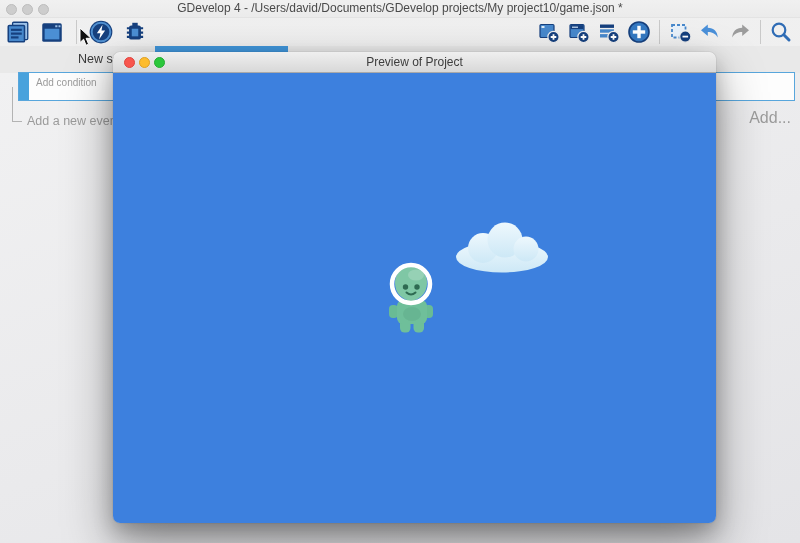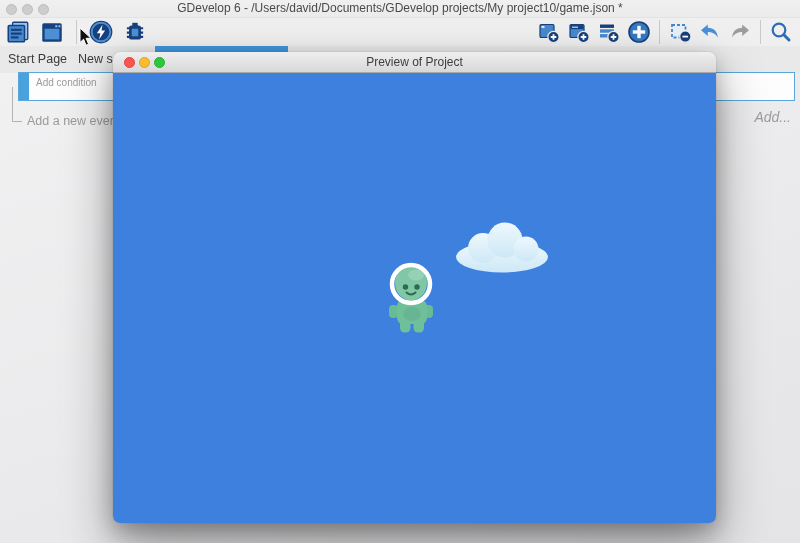--- a/index.html
+++ b/index.html
@@ -60,21 +60,21 @@
   }
   .cond-text{
     position:absolute;left:17px;top:4px;font-size:10px;color:#9b9b9b;white-space:nowrap;
   }
   .tree-v{position:absolute;left:12px;top:14px;width:1px;height:34px;background:#b3b3b3;}
   .tree-h{position:absolute;left:12px;top:48px;width:10px;height:1px;background:#b3b3b3;}
   .add-event{
     position:absolute;left:27px;top:41px;font-size:12.5px;color:#9b9b9b;white-space:nowrap;
   }
   .add-more{
-    position:absolute;right:9px;top:36px;font-size:14px;color:#9b9b9b;white-space:nowrap;font-style:italic;
+    position:absolute;right:9px;top:36px;font-size:16px;color:#9b9b9b;white-space:nowrap;
   }
   
   .preview{
     position:absolute;left:113px;top:52px;width:603px;height:471px;
     border-radius:7px;z-index:20;
     box-shadow:0 22px 50px rgba(0,0,0,.38),0 8px 20px rgba(0,0,0,.22),0 0 1px rgba(0,0,0,.4);
   }
   .pv-titlebar{
     position:absolute;left:0;top:0;right:0;height:21px;
     background:linear-gradient(180deg,#efefef,#d8d8d8);
@@ -100,21 +100,21 @@
 </style>
 </head>
 <body>
 
 <div class="titlebar">
   <div class="lights">
     <div class="light"></div>
     <div class="light"></div>
     <div class="light"></div>
   </div>
-  <div class="title">GDevelop 6 - /Users/david/Documents/GDevelop projects/My project10/game.json *</div>
+  <div class="title">GDevelop 4 - /Users/david/Documents/GDevelop projects/My project10/game.json *</div>
 </div>
 
 <div class="toolbar">
   <div class="tb-left">
     <div class="tbtn">
       <svg width="26" height="26" viewBox="0 0 24 24">
         <rect x="7" y="3" width="14" height="16" rx="1" fill="#9cc1e8" stroke="#16407e" stroke-width="1.2"></rect>
         <rect x="3" y="6" width="15" height="15" rx="1" fill="#4788cc" stroke="#16407e" stroke-width="1.4"></rect>
         <rect x="5.5" y="9" width="10" height="2" fill="#16407e"></rect>
         <rect x="5.5" y="12.5" width="10" height="2" fill="#16407e"></rect>
@@ -209,21 +209,20 @@
     <div class="tbtn">
       <svg width="24" height="24" viewBox="0 0 24 24">
         <circle cx="10" cy="10" r="6.3" fill="none" stroke="#2f6cb5" stroke-width="2.2"></circle>
         <line x1="14.8" y1="14.8" x2="20" y2="20" stroke="#2f6cb5" stroke-width="3" stroke-linecap="round"></line>
       </svg>
     </div>
   </div>
 </div>
 
 <div class="tabbar">
-  <div class="tab tab1">Start Page</div>
   <div class="tab tab2">New scene</div>
   <div class="tab-active"></div>
 </div>
 
 <div class="events">
   <div class="event-row">
     <div class="event-handle"></div>
     <div class="cond-text">Add condition</div>
   </div>
   <div class="tree-v"></div>

